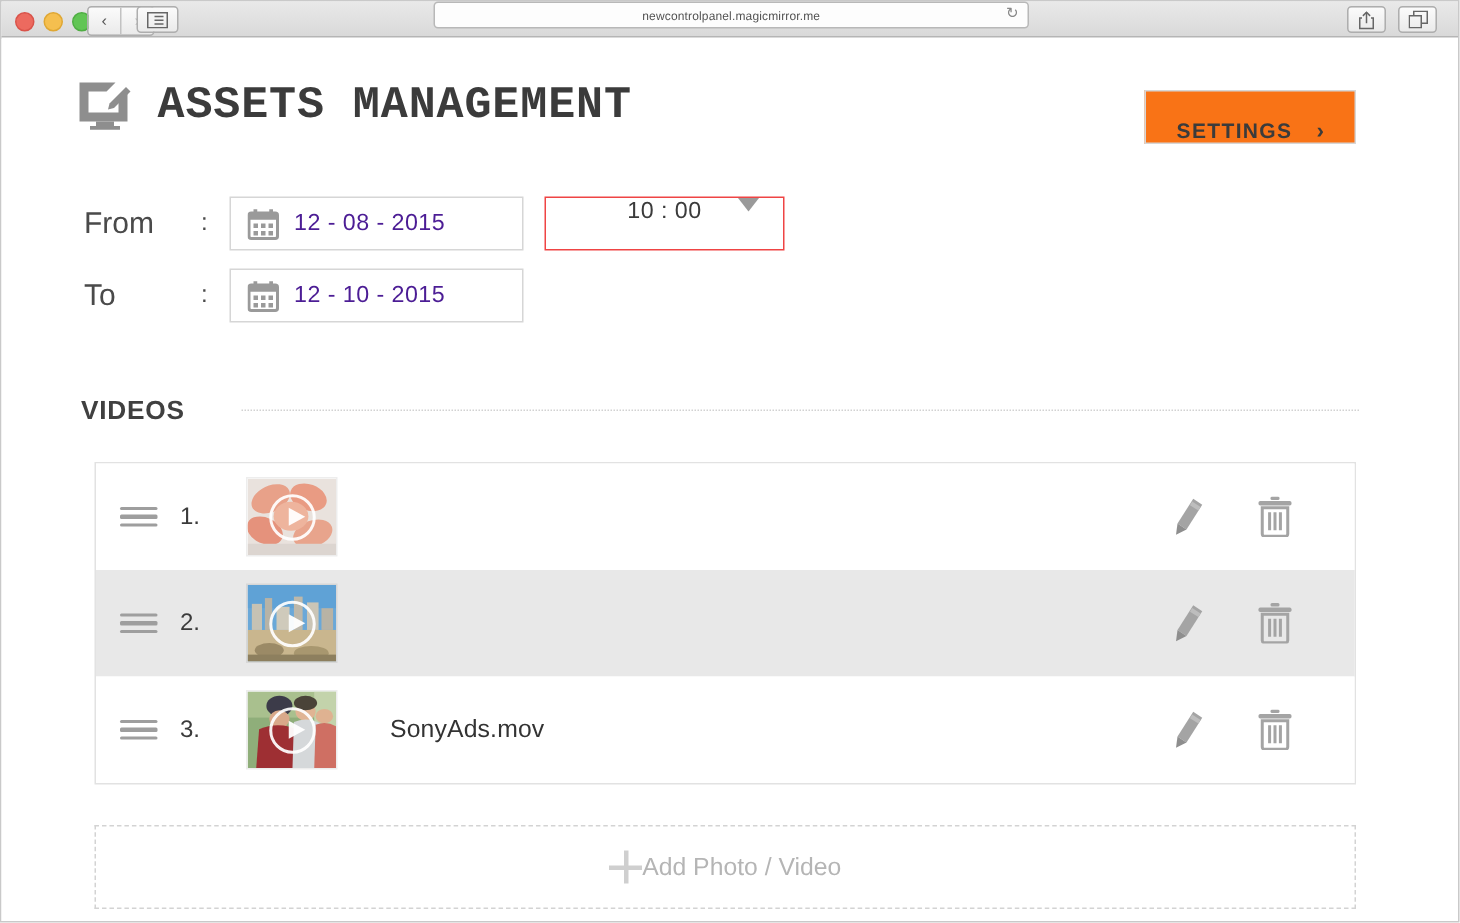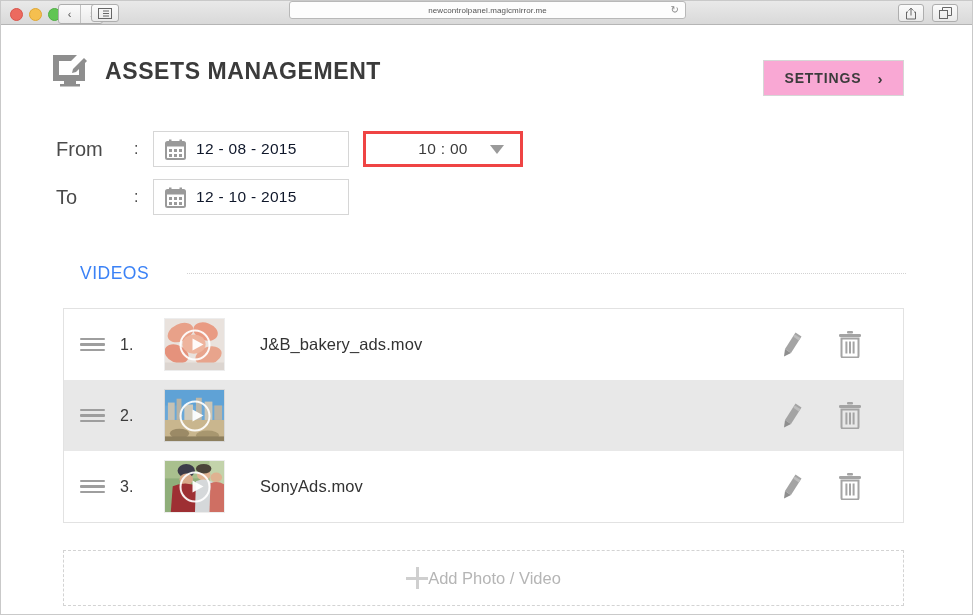--- a/index.html
+++ b/index.html
@@ -134,35 +134,36 @@
   
   .page-header {
     position: absolute;
     left: 50px; top: 27px;
     display: flex;
     align-items: center;
     gap: 16px;
   }
   .app-icon { display: block; }
   .page-title {
-    font-size: 23px;
+    font-size: 30px;
     font-weight: bold;
     color: #3b3b3b;
     letter-spacing: .6px;
     white-space: nowrap;
+    font-family: Liberation Mono, monospace;
   }
   .settings-button {
     position: absolute;
     right: 68px; top: 34px;
     width: 141px; height: 36px;
     border: 1px solid #d6d6d6;
-    background: #f9a8d4;
-    box-sizing: border-box;
-    display: flex;
-    align-items: center;
+    background: #f97316;
+    box-sizing: border-box;
+    display: flex;
+    align-items: flex-end;
     justify-content: center;
     gap: 16px;
     cursor: pointer;
   }
   .settings-label {
     font-size: 14px;
     font-weight: bold;
     letter-spacing: .9px;
     color: #3b3b3b;
   }
@@ -205,30 +206,30 @@
     cursor: pointer;
   }
   .cal-icon-wrap {
     width: 42px;
     display: flex;
     align-items: center;
     justify-content: center;
   }
   .date-value {
     font-size: 15.5px;
-    color: #0f172a;
+    color: #4c1d95;
     letter-spacing: .3px;
   }
   .time-box {
     width: 160px; height: 36px;
     margin-left: 14px;
-    border: 3px solid #ef4444;
-    box-sizing: border-box;
-    display: flex;
-    align-items: center;
+    border: 1px solid #ef4444;
+    box-sizing: border-box;
+    display: flex;
+    align-items: flex-start;
     justify-content: center;
     position: relative;
     background: #fff;
     cursor: pointer;
   }
   .time-value {
     font-size: 15.5px;
     color: #3b3b3b;
     letter-spacing: .3px;
   }
@@ -244,25 +245,24 @@
   
   .section-head {
     position: absolute;
     left: 53px; top: 237px;
     width: 852px;
     display: flex;
     align-items: center;
   }
   .section-title {
     font-size: 17.5px;
-    font-weight: normal;
-    color: #3b82f6;
+    font-weight: bold;
+    color: #404040;
     letter-spacing: .5px;
     white-space: nowrap;
-    margin-left: 26px;
   }
   .section-rule {
     flex: 1;
     margin-left: 38px;
     height: 1px;
     border-top: 1px dotted #d2d2d2;
   }
 
   .video-list {
     position: absolute;
@@ -523,21 +523,20 @@
             <rect width="61" height="53" fill="#e9e2dd"></rect>
             <ellipse cx="16" cy="14" rx="14" ry="9" fill="#e8a189" transform="rotate(-25 16 14)"></ellipse>
             <ellipse cx="42" cy="13" rx="13" ry="9" fill="#e99b83" transform="rotate(20 42 13)"></ellipse>
             <ellipse cx="12" cy="36" rx="13" ry="9" fill="#e5927c" transform="rotate(25 12 36)"></ellipse>
             <ellipse cx="45" cy="38" rx="14" ry="9" fill="#e8a48c" transform="rotate(-20 45 38)"></ellipse>
             <ellipse cx="30" cy="26" rx="12" ry="10" fill="#eeb49d"></ellipse>
             <rect y="45" width="61" height="8" fill="#dcd5d0"></rect>
           </svg>
           <span class="play-badge"></span>
         </div>
-        <span class="video-name">J&amp;B_bakery_ads.mov</span>
         <div class="row-actions">
           <div class="act-btn">
             <svg width="21" height="25" viewBox="0 0 21 25">
               <path d="M13.5 0.5 L19.5 4.5 L9 21 L3 17 Z" fill="#a4a4a4"></path>
               <path d="M3 17 L9 21 L2 24.5 Z" fill="#8e8e8e"></path>
               <path d="M12.8 2.4 L18.4 6 L16.9 8.4 L11.3 4.8 Z" fill="#bdbdbd"></path>
             </svg>
           </div>
           <div class="act-btn trash">
             <svg width="24" height="27" viewBox="0 0 24 27">

